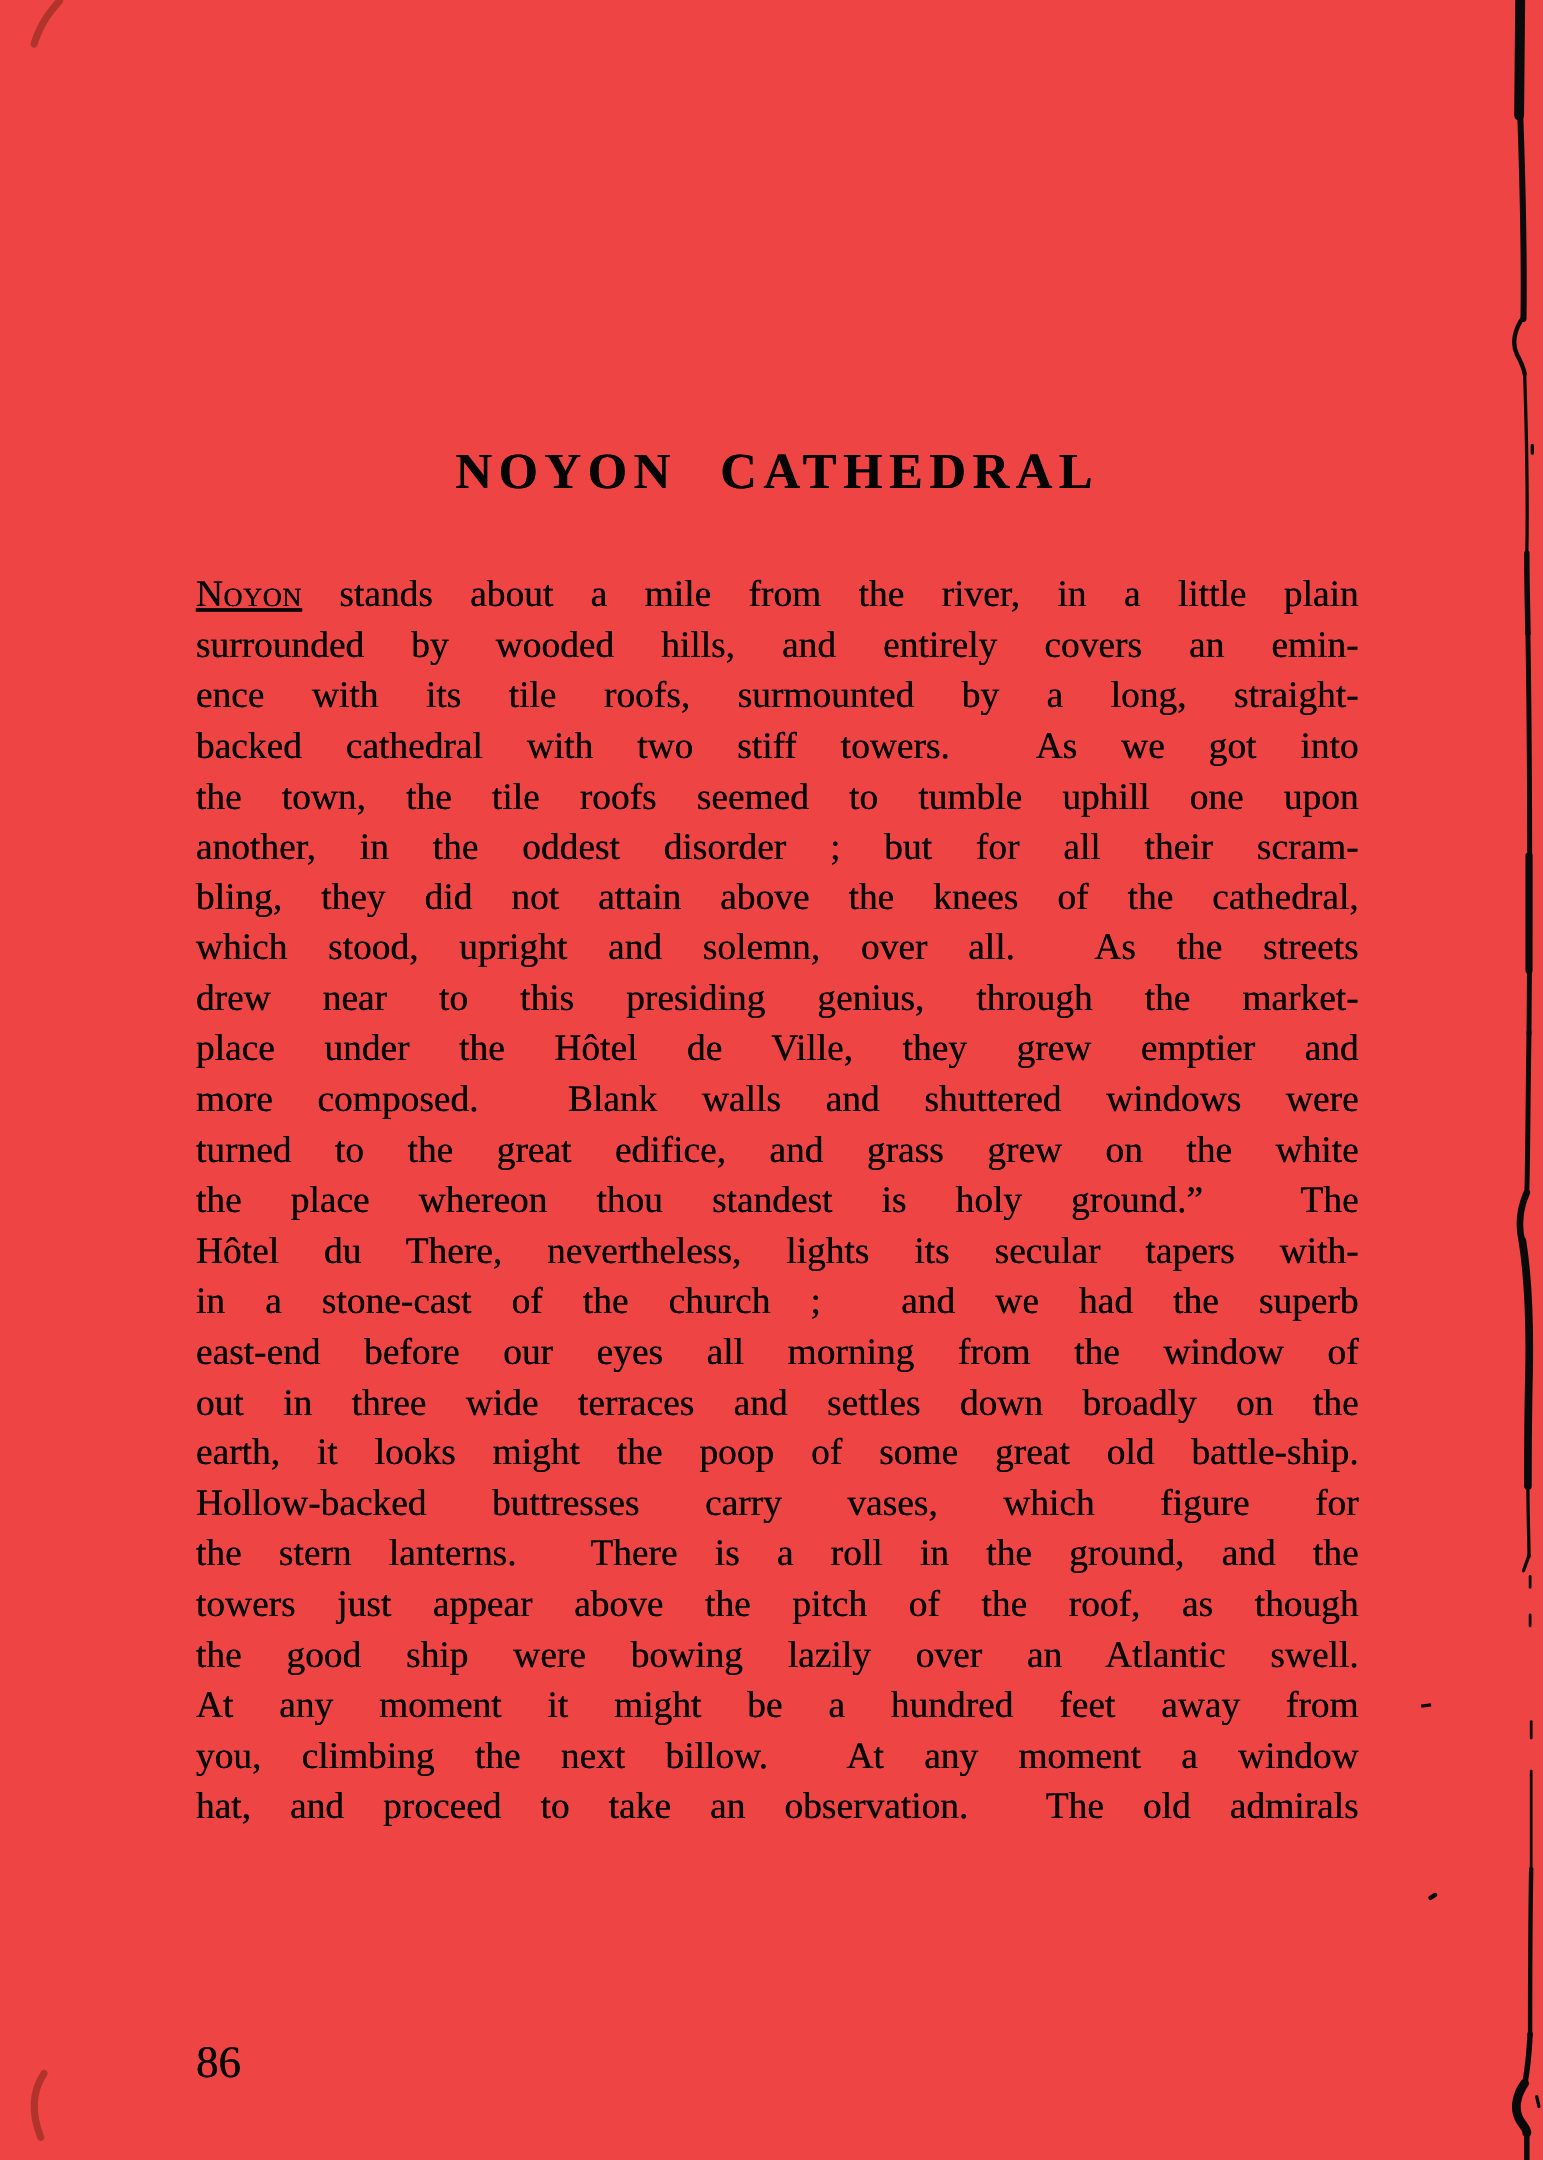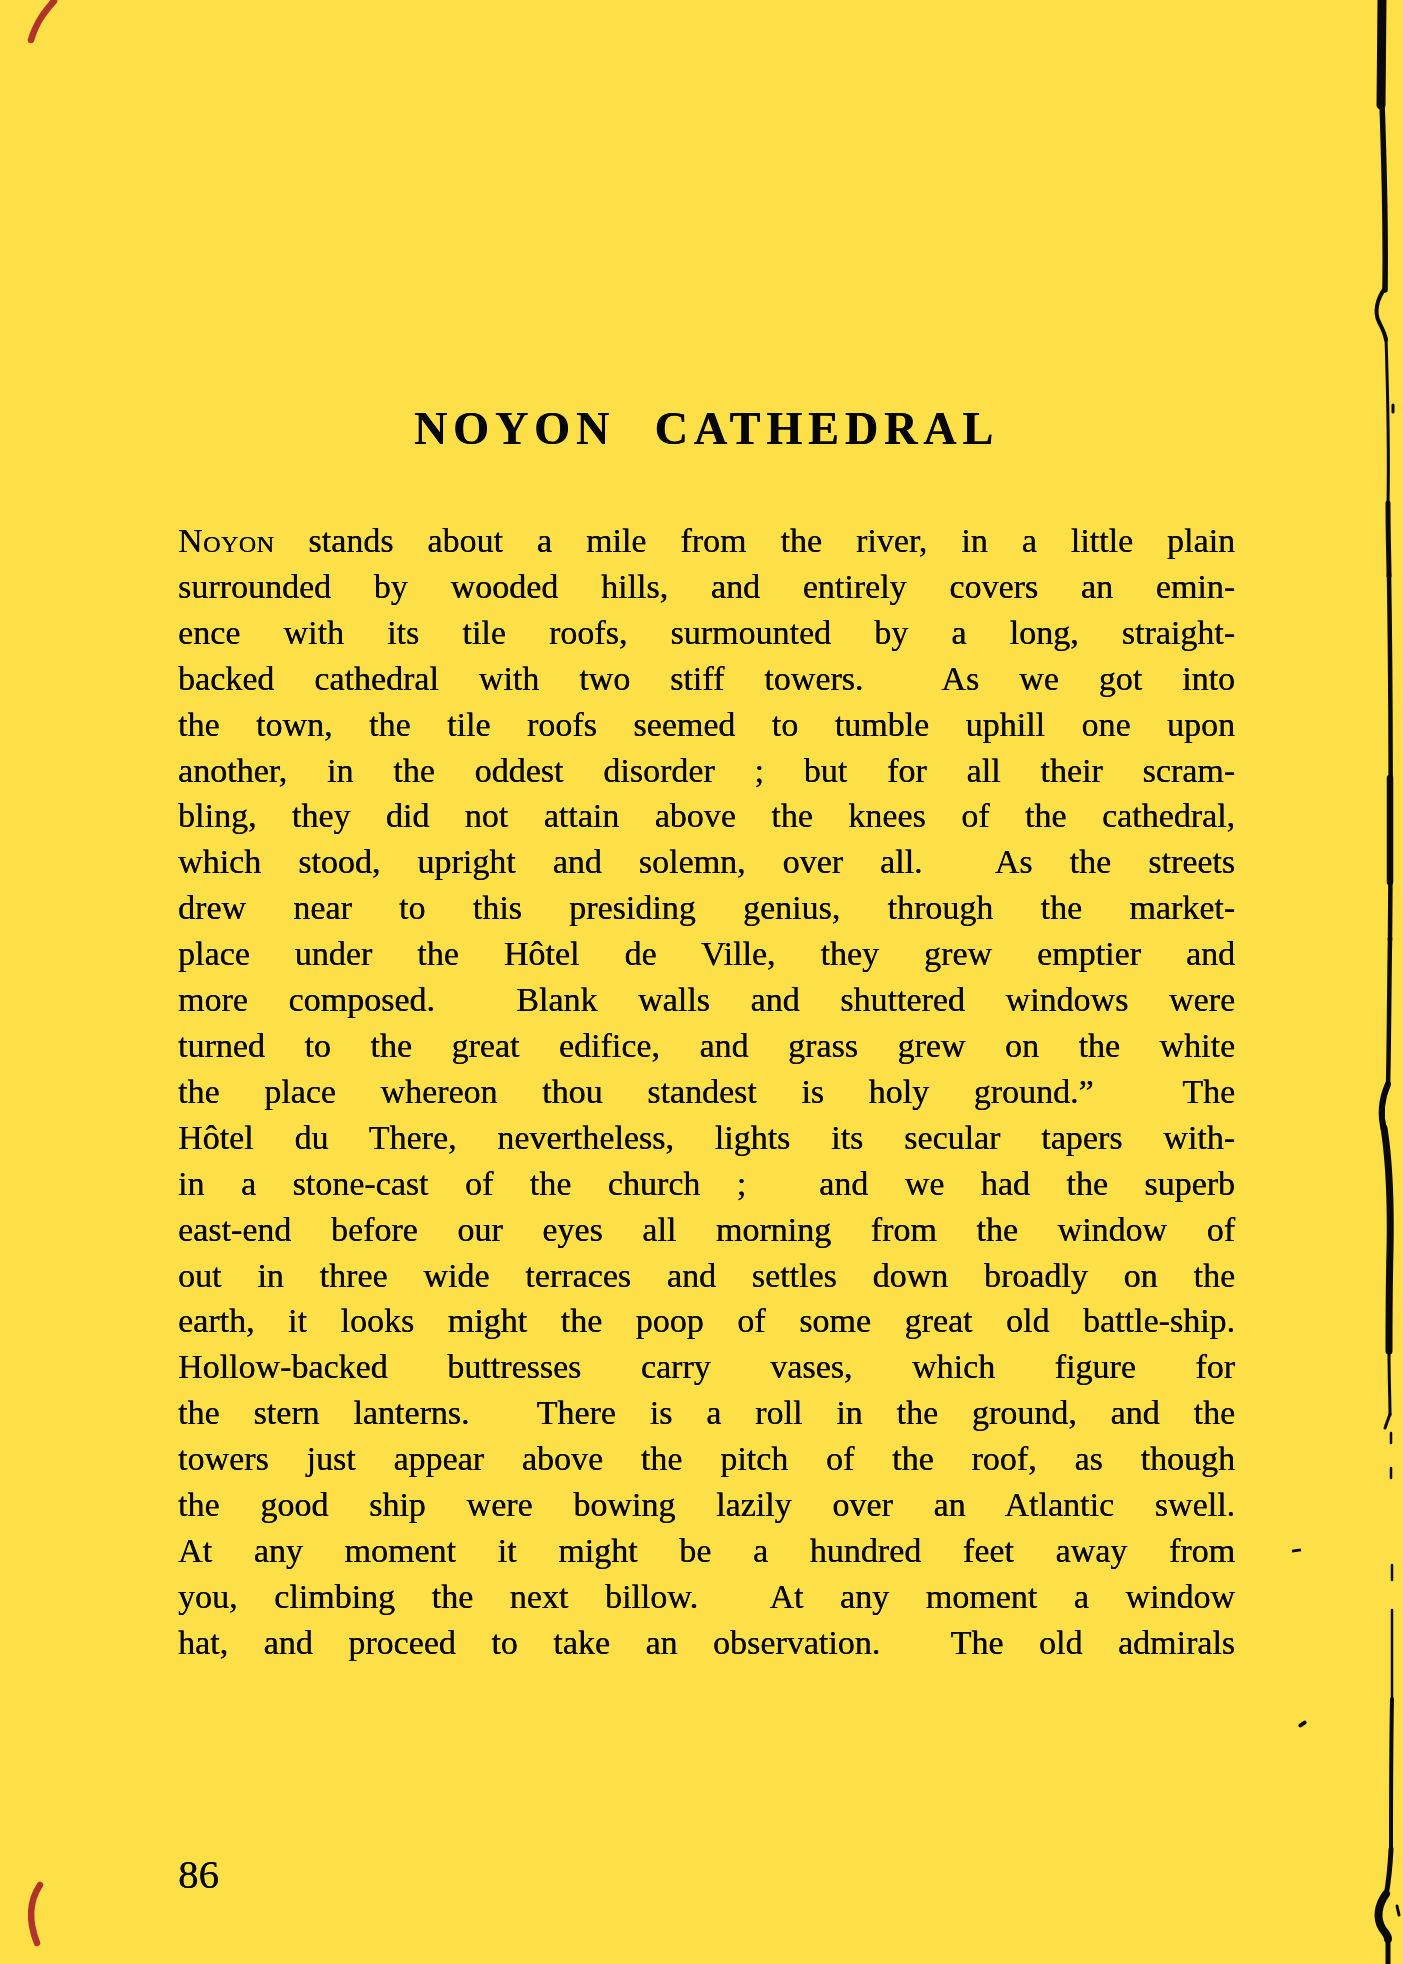--- a/index.html
+++ b/index.html
@@ -1,19 +1,19 @@
 <!DOCTYPE html>
 <html><head>
 <meta charset="utf-8">
 <style>
   html,body{margin:0;padding:0;background:#777;}
   .page{
     position:relative;
     width:1403px;height:1964px;
-    background:#fde047;
+    background:#ef4444;
     overflow:hidden;
     font-family:"Liberation Serif", serif;
     color:#0a0a0a;
   }
   .doc-title{
     position:absolute;
     left:178px;top:402px;width:1057px;
     text-align:center;
     font-size:46px;
     font-weight:700;
@@ -30,21 +30,21 @@
   .tline{
     width:1057px;
     line-height:45.9px;
     font-size:34px;
     text-align:justify;
     text-align-last:justify;
     white-space:pre-wrap;
     color:#080808;
     text-shadow:0.35px 0 0 currentColor;
   }
-  .sc{font-variant:small-caps;letter-spacing:0.5px;}
+  .sc{font-variant:small-caps;letter-spacing:0.5px;text-decoration:underline;}
   .page-number{
     position:absolute;
     left:178px;top:1850px;width:1057px;
     text-align:left;
     font-size:41px;
     color:#080808;
     text-shadow:0.35px 0 0 currentColor;
   }
   .gutter-svg{position:absolute;left:1355px;top:0;width:48px;height:1964px;}
   .redmark-top{position:absolute;left:10px;top:0;width:70px;height:52px;}

